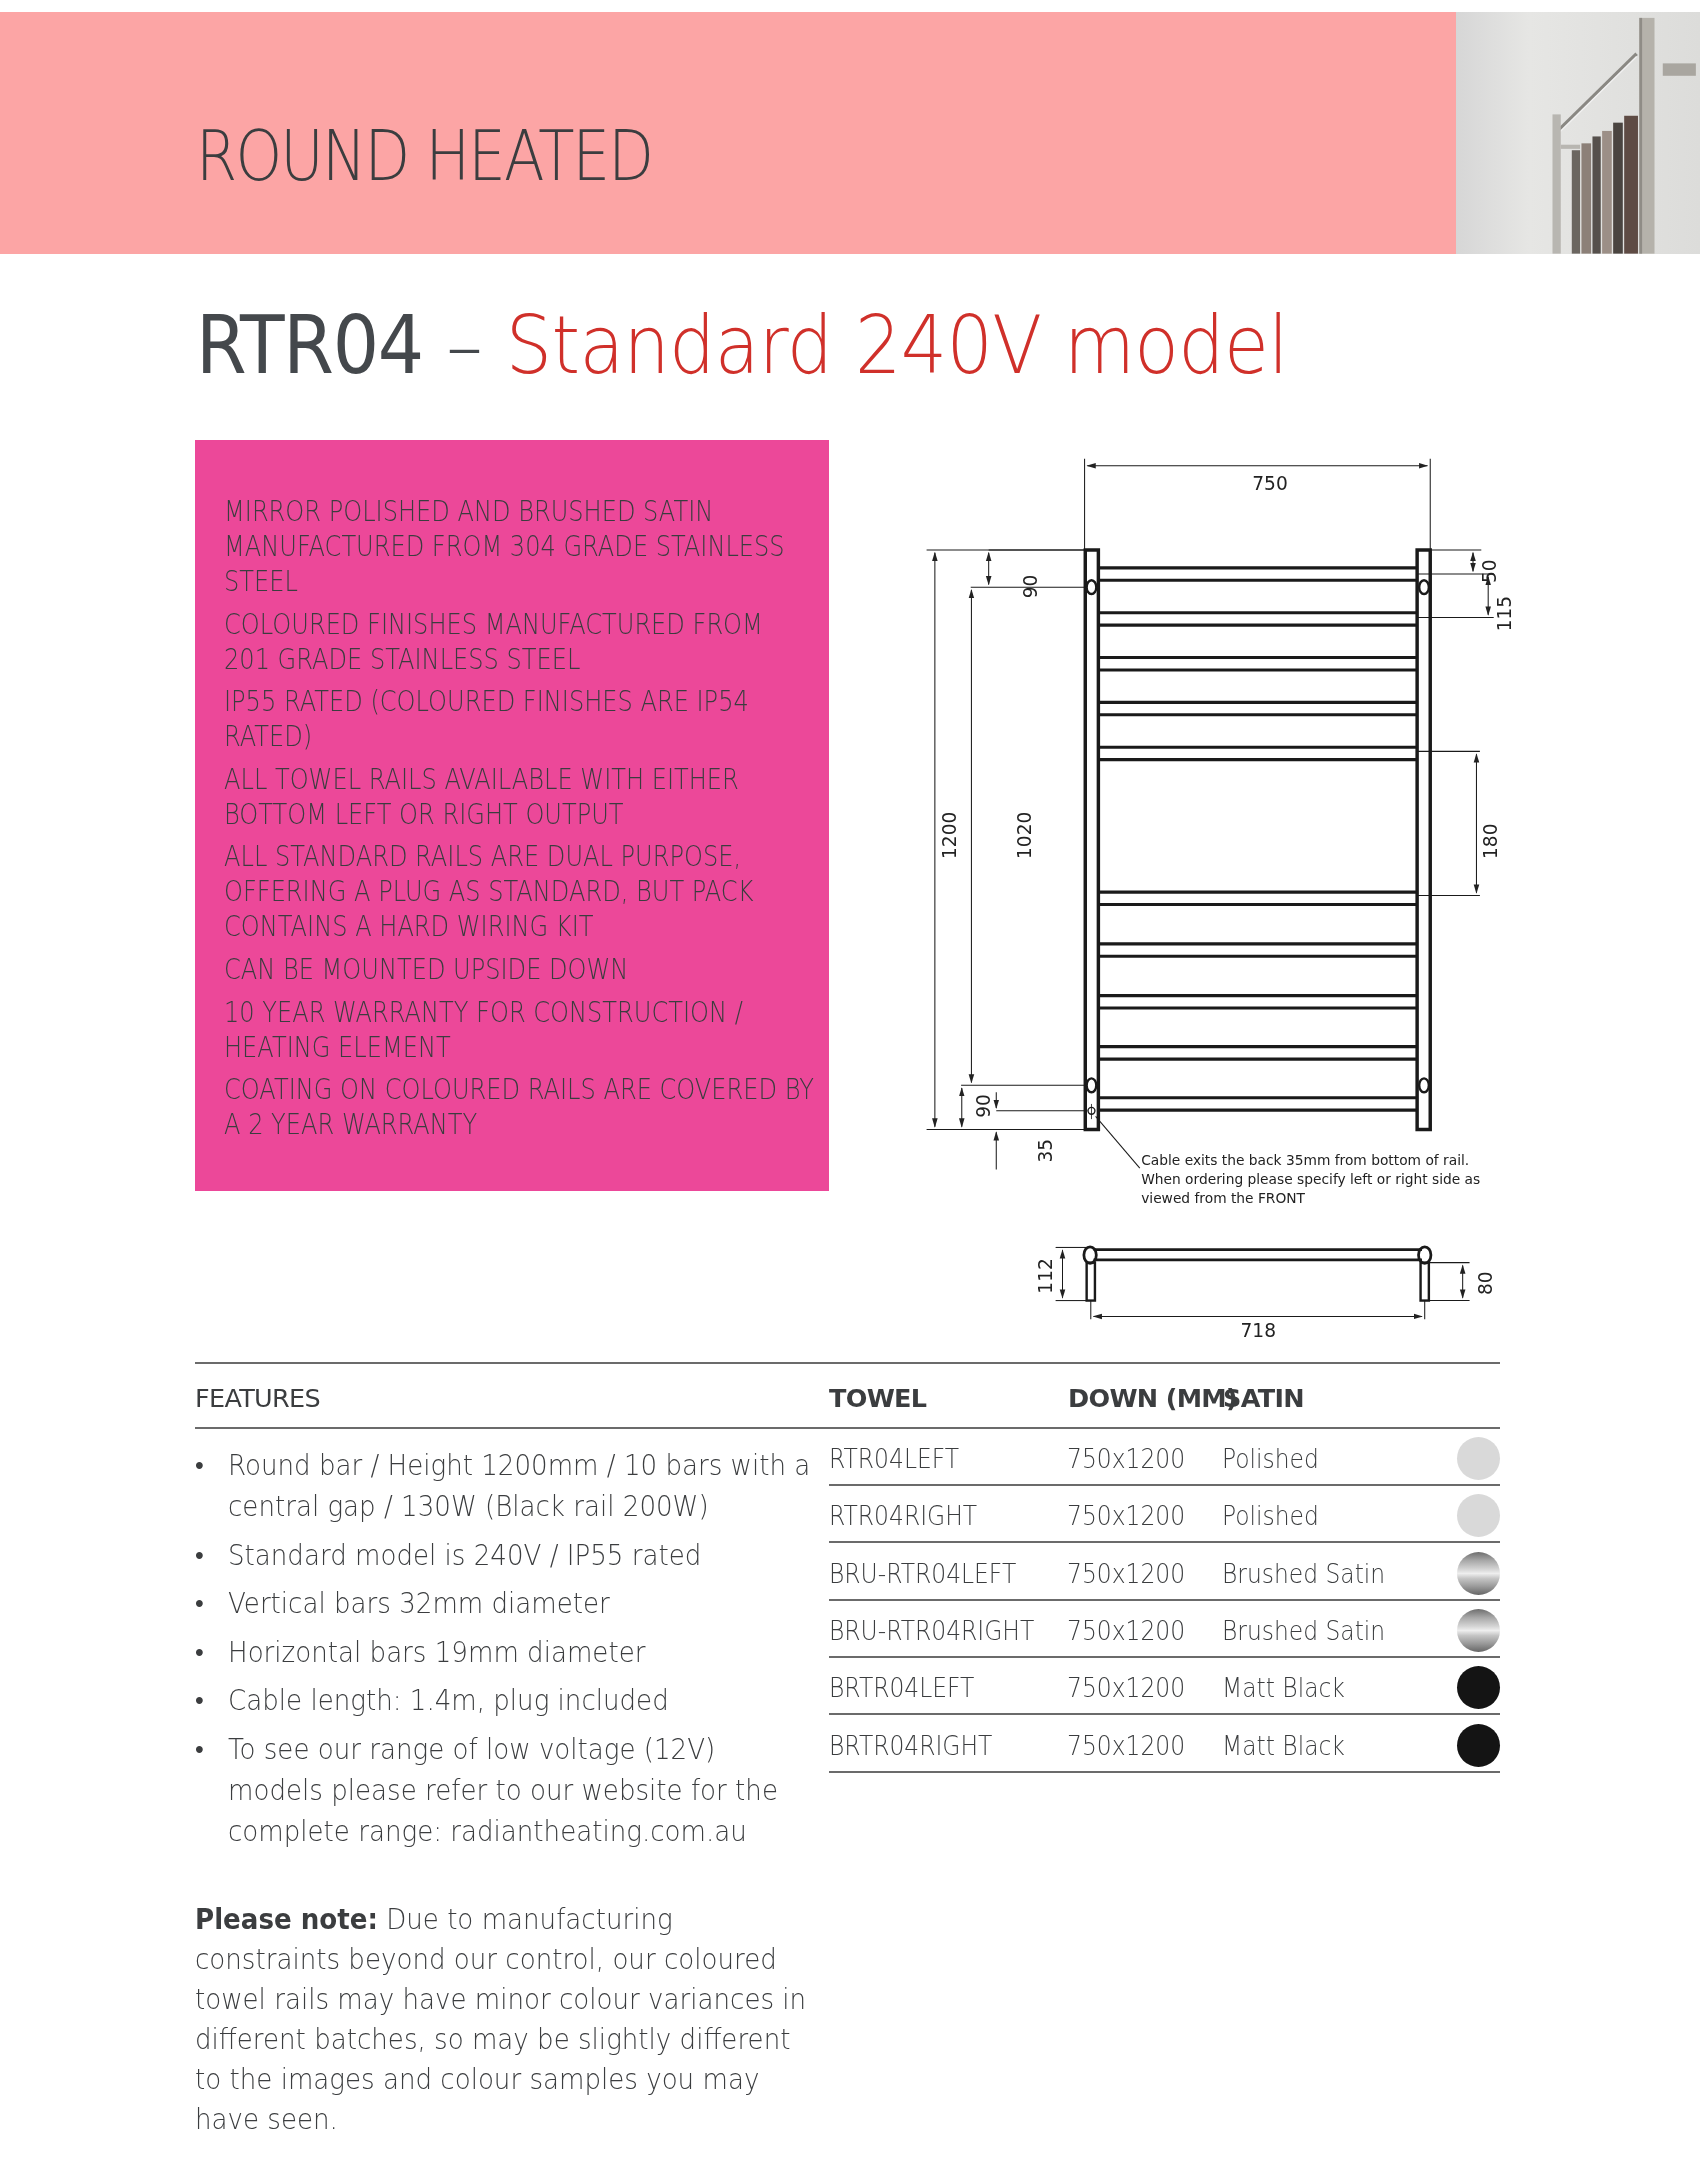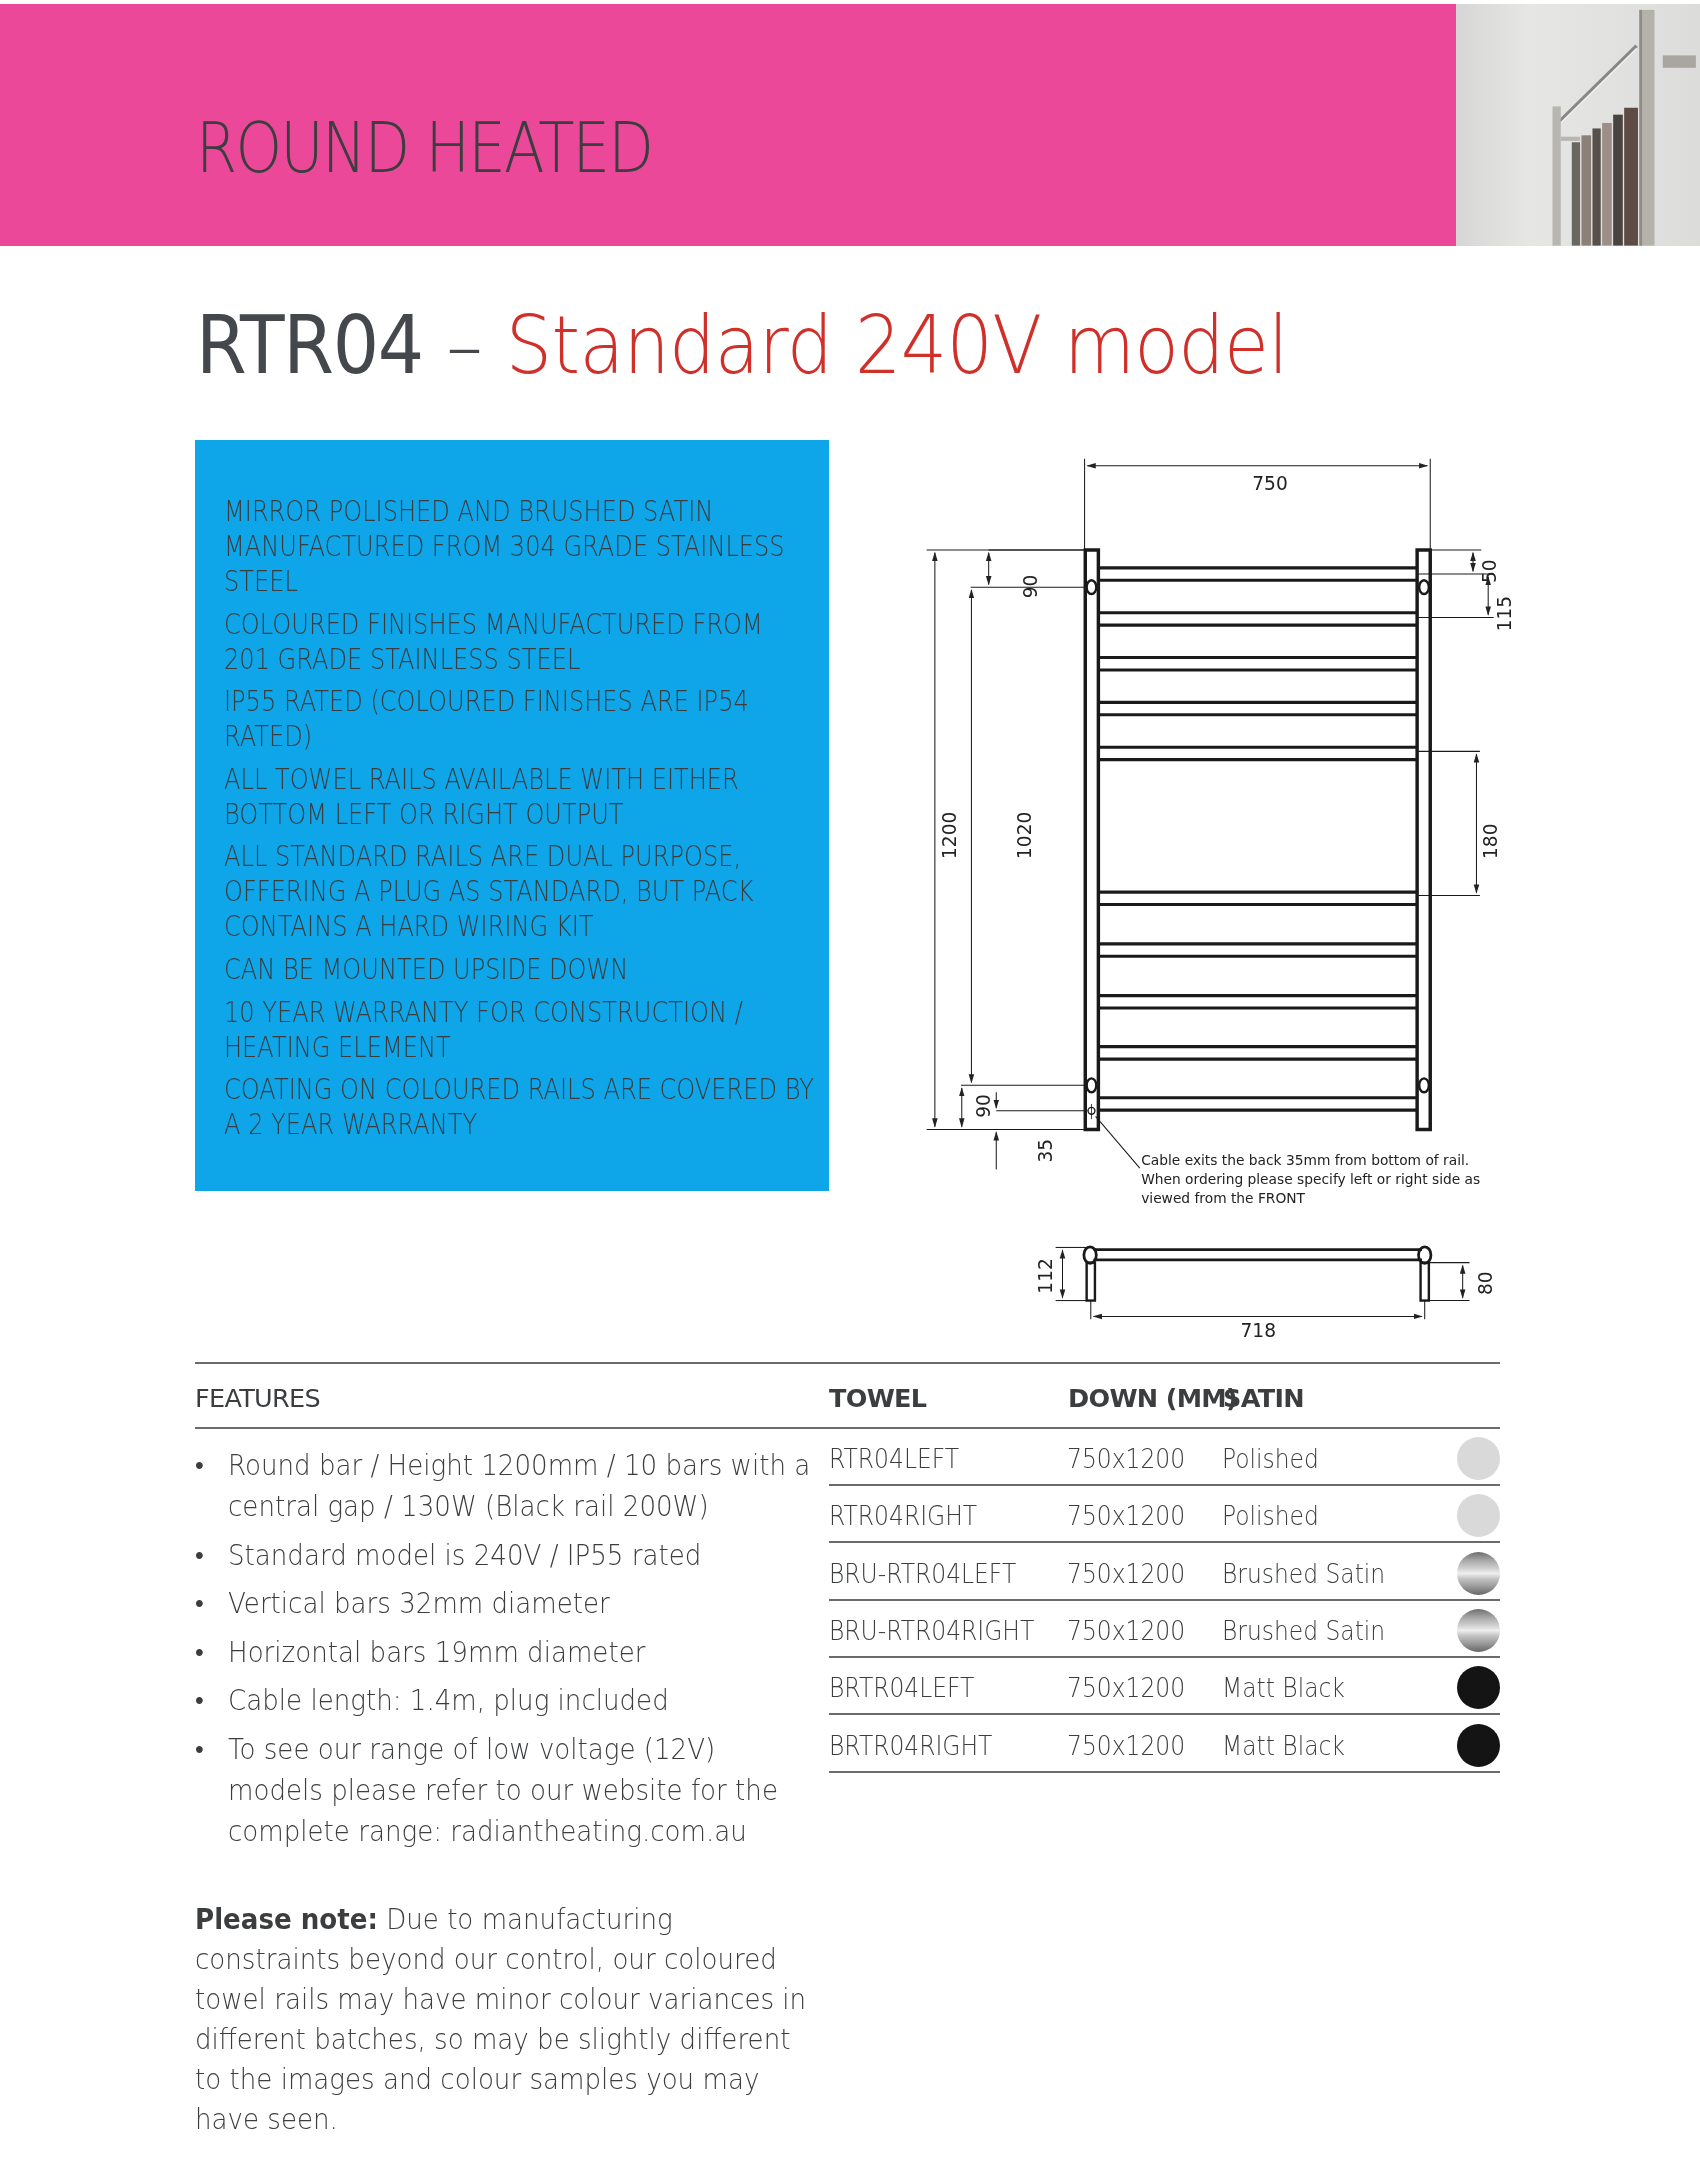--- a/index.html
+++ b/index.html
@@ -1,22 +1,22 @@
 <!DOCTYPE html>
 <html style="font-size:11px"><head>
   <meta charset="utf-8">
   <style>
     * { box-sizing: border-box; margin: 0; padding: 0; }
     html, body { width: 1700px; height: 2172px; background: #ffffff; overflow: hidden; }
     body { position: relative; font-family: "DejaVu Sans", "Liberation Sans", sans-serif; color: #3b3d3f; }
 
     
     .header-band {
-      position: absolute; left: 0; top: 4px; width: 1668px; height: 242px;
-      background: #ec4899;
+      position: absolute; left: 0; top: 12px; width: 1668px; height: 242px;
+      background: #fca5a5;
     }
     .header-title {
       position: absolute; left: 196px; top: 110px;
       font-family: "DejaVu Sans", sans-serif; font-weight: 200;
       font-size: 69px; letter-spacing: -2.1px; color: #3b3d3f;
       transform: scaleX(0.86); transform-origin: left top;
       line-height: 1;
     }
     .header-photo {
       position: absolute; left: 1456px; top: 0; width: 244px; height: 242px;
@@ -30,21 +30,21 @@
       font-size: 81px; line-height: 1; white-space: nowrap;
       transform: scaleX(0.9); transform-origin: left top;
     }
     .product-code { color: #44484c; font-weight: 500; letter-spacing: -1.4px; }
     .product-dash { color: #44484c; font-weight: 300; }
     .product-sub { color: #d0302a; font-weight: 300; letter-spacing: -0.7px; }
 
     
     .spec-box {
       position: absolute; left: 195px; top: 440px; width: 634px; height: 751px;
-      background: #0ea5e9;
+      background: #ec4899;
     }
     .spec-list { position: absolute; left: 29px; top: 54px; width: 593px; list-style: none; }
     .spec-item {
       font-size: 28px; font-weight: 300; line-height: 35px; color: #3b3d3f;
       margin-bottom: 7.6px; text-transform: uppercase;
       transform: scaleX(0.86); transform-origin: left top; width: 116%;
     }
 
     
     .drawing { position: absolute; left: 0; top: 0; width: 1700px; height: 2172px; pointer-events: none; }

